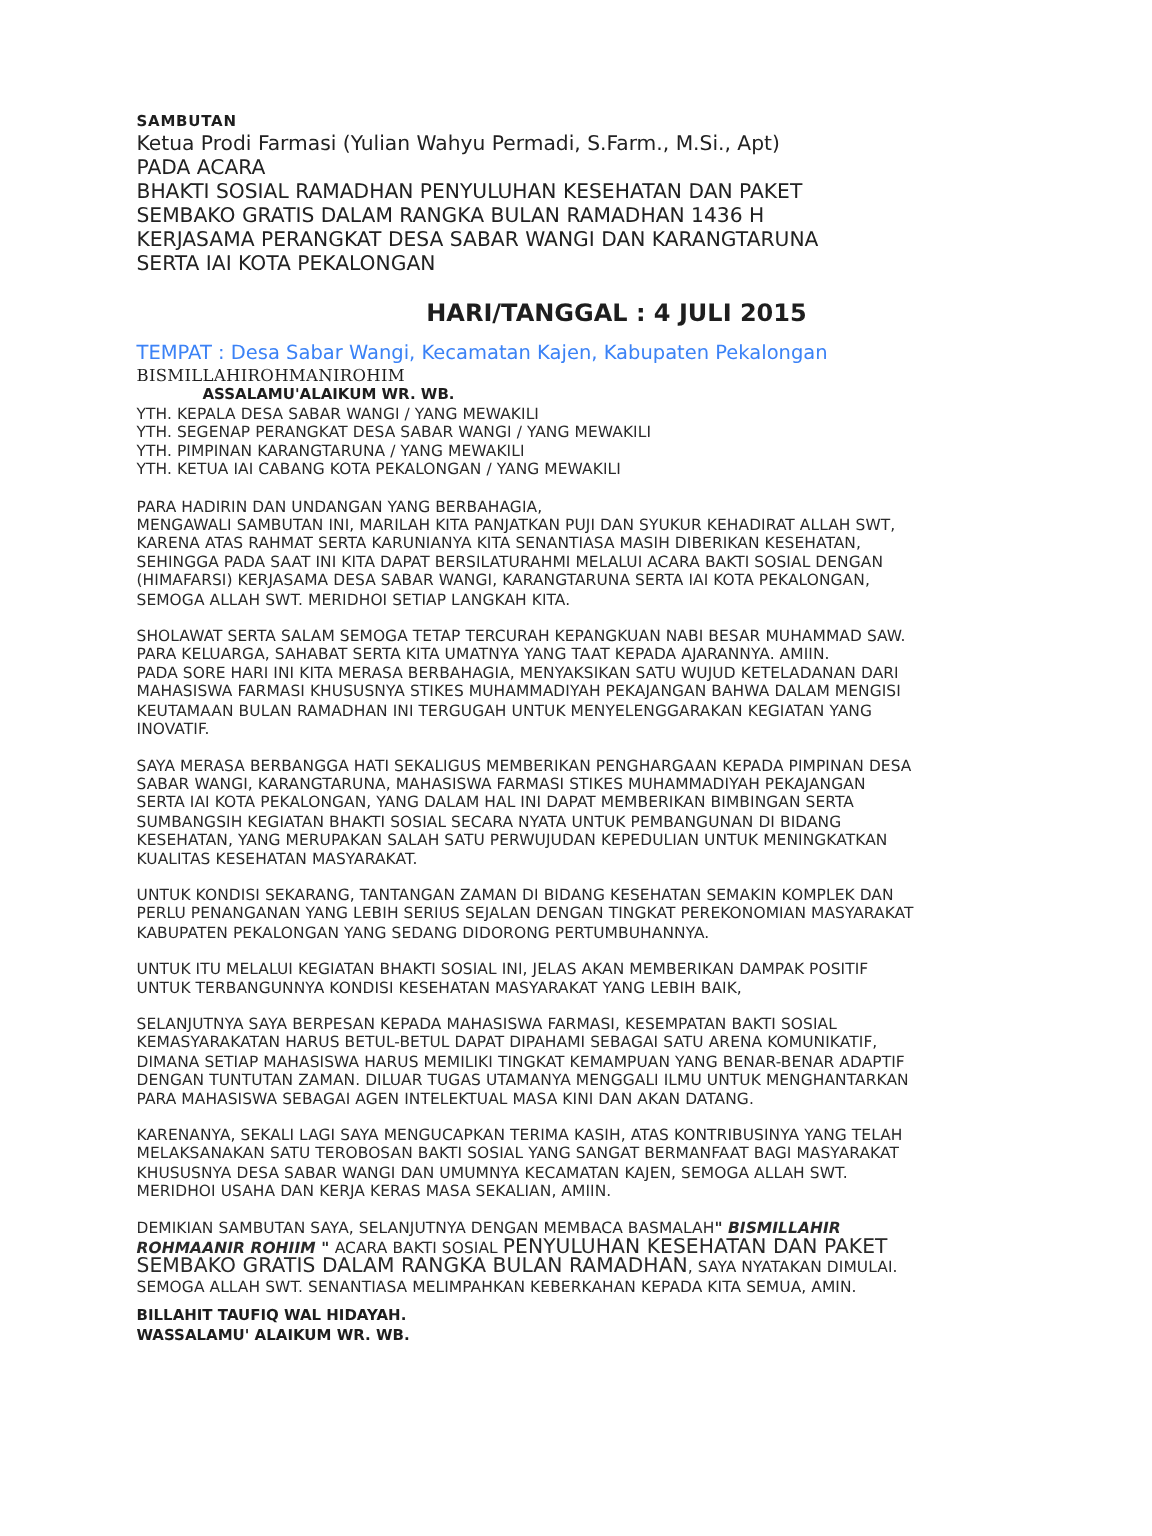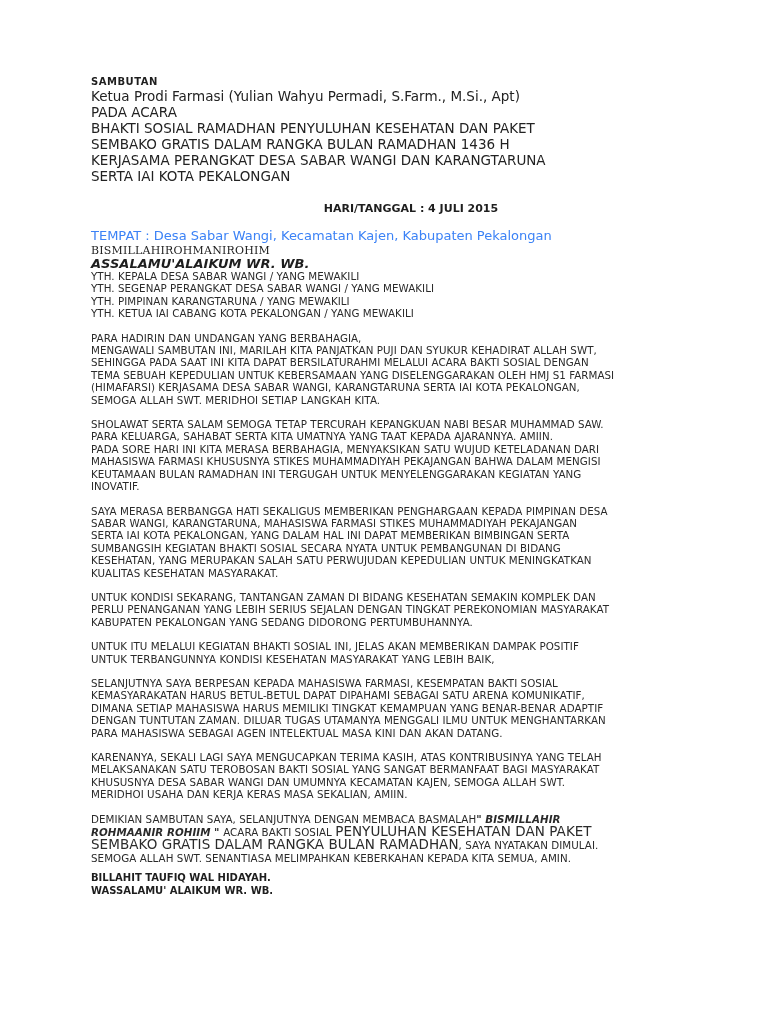--- a/index.html
+++ b/index.html
@@ -4,24 +4,24 @@
 <style>
   html, body { margin: 0; padding: 0; }
   body {
     width: 768px; height: 1024px; background: #ffffff; color: #1e1e1e;
     font-family: "DejaVu Sans", sans-serif; overflow: hidden; position: relative;
   }
   .page { position: absolute; left: 91px; top: 76px; width: 620px; }
   .small-bold { font-size: 10px; font-weight: bold; letter-spacing: 0.5px; line-height: 12px; }
   .big { font-size: 13.5px; line-height: 16px; color: #222; }
   .big-caps { font-size: 13.5px; line-height: 16px; color: #222; }
-  .date { text-align: center; font-size: 11px; font-weight: bold; margin-top: 18px; line-height: 14px; padding-left: 20px; }
+  .date { text-align: center; font-size: 16px; font-weight: bold; margin-top: 18px; line-height: 14px; padding-left: 20px; }
   .info { font-size: 13px; line-height: 15px; margin-top: 12px; color: #3b82f6; }
   .bism { font-family: "DejaVu Serif", serif; font-size: 11px; letter-spacing: 0.2px; margin-top: 0; line-height: 15px; }
-  .salam { font-size: 13px; font-weight: bold; font-style: italic; line-height: 12px; }
+  .salam { font-size: 10px; font-weight: bold; line-height: 12px; margin-left: 44px; }
   .para { font-size: 10.3px; line-height: 12.4px; color: #2a2a2a; letter-spacing: 0.05px; }
   .gap { margin-top: 12px; }
   .bi { font-weight: bold; font-style: italic; }
   .inline-big { font-size: 13.5px; }
   .closing { font-size: 10px; font-weight: bold; line-height: 12.4px; margin-top: 8px; }
 </style>
 </head>
 <body>
 
 <div class="page">
@@ -45,22 +45,22 @@
     <div>YTH. KEPALA DESA SABAR WANGI / YANG MEWAKILI</div>
     <div>YTH. SEGENAP PERANGKAT DESA SABAR WANGI / YANG MEWAKILI</div>
     <div>YTH. PIMPINAN KARANGTARUNA / YANG MEWAKILI</div>
     <div>YTH. KETUA IAI CABANG KOTA PEKALONGAN / YANG MEWAKILI</div>
   </div>
 
   <div id="paras">
       <div class="para gap">
         <div>PARA HADIRIN DAN UNDANGAN YANG BERBAHAGIA,</div>
         <div>MENGAWALI SAMBUTAN INI, MARILAH KITA PANJATKAN PUJI DAN SYUKUR KEHADIRAT ALLAH SWT,</div>
+        <div>KARENA ATAS RAHMAT SERTA KARUNIANYA KITA SENANTIASA MASIH DIBERIKAN KESEHATAN,</div>
         <div>SEHINGGA PADA SAAT INI KITA DAPAT BERSILATURAHMI MELALUI ACARA BAKTI SOSIAL DENGAN</div>
-        <div>TEMA SEBUAH KEPEDULIAN UNTUK KEBERSAMAAN YANG DISELENGGARAKAN OLEH HMJ S1 FARMASI</div>
         <div>(HIMAFARSI) KERJASAMA DESA SABAR WANGI, KARANGTARUNA SERTA IAI KOTA PEKALONGAN,</div>
         <div>SEMOGA ALLAH SWT. MERIDHOI SETIAP LANGKAH KITA.</div>
       </div>
       <div class="para gap">
         <div>SHOLAWAT SERTA SALAM SEMOGA TETAP TERCURAH KEPANGKUAN NABI BESAR MUHAMMAD SAW.</div>
         <div>PARA KELUARGA, SAHABAT SERTA KITA UMATNYA YANG TAAT KEPADA AJARANNYA. AMIIN.</div>
         <div>PADA SORE HARI INI KITA MERASA BERBAHAGIA, MENYAKSIKAN SATU WUJUD KETELADANAN DARI</div>
         <div>MAHASISWA FARMASI KHUSUSNYA STIKES MUHAMMADIYAH PEKAJANGAN BAHWA DALAM MENGISI</div>
         <div>KEUTAMAAN BULAN RAMADHAN INI TERGUGAH UNTUK MENYELENGGARAKAN KEGIATAN YANG</div>
         <div>INOVATIF.</div>

